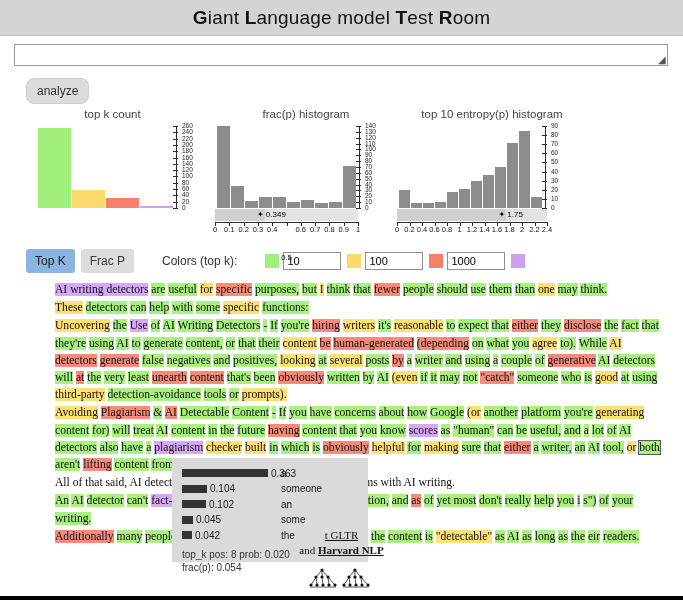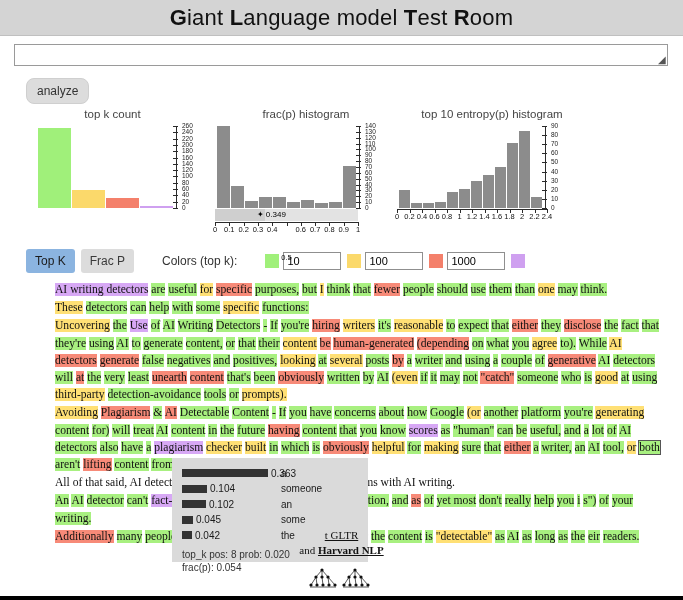--- a/index.html
+++ b/index.html
@@ -17,21 +17,21 @@
     border-bottom: 4px solid #000;
   }
   
   .header {
     height: 36px;
     background: #d4d4d4;
     border-bottom: 1px solid #c0c0c0;
     display: flex; align-items: center; justify-content: center;
   }
   .header .title {
-    font-size: 22px; color: #111; letter-spacing: .2px;
+    font-size: 19px; color: #111; letter-spacing: .2px;
   }
   
   .input-wrap {
     padding: 8px 14px 0 14px;
   }
   .textbox {
     width: 654px; height: 22px;
     border: 1px solid #9a9a9a;
     background: #fff;
     position: relative;
@@ -361,20 +361,24 @@
             <div class="tick" style="top: 27.3333px;"></div>
             <div class="tlab" style="top: 27.3333px;">60</div>
             <div class="tick" style="top: 18.2222px;"></div>
             <div class="tlab" style="top: 18.2222px;">70</div>
             <div class="tick" style="top: 9.11111px;"></div>
             <div class="tlab" style="top: 9.11111px;">80</div>
             <div class="tick" style="top: 0px;"></div>
             <div class="tlab" style="top: 0px;">90</div>
           </div>
       </div>
+      <div class="slider-row" style="width:150px">
+        <div class="fill" id="ent-fill" style="width: 109.375px;"></div>
+        <div class="handle" id="ent-handle" style="left: 101.375px;">✦ 1.75</div>
+      </div>
       <div class="xaxis" style="width:150px" id="ent-xaxis">
           <div class="xtick" style="left: 0px;"></div>
           <div class="xlab" style="left: 0px;">0</div>
           <div class="xtick" style="left: 12.5px;"></div>
           <div class="xlab" style="left: 12.5px;">0.2</div>
           <div class="xtick" style="left: 25px;"></div>
           <div class="xlab" style="left: 25px;">0.4</div>
           <div class="xtick" style="left: 37.5px;"></div>
           <div class="xlab" style="left: 37.5px;">0.6</div>
           <div class="xtick" style="left: 50px;"></div>

